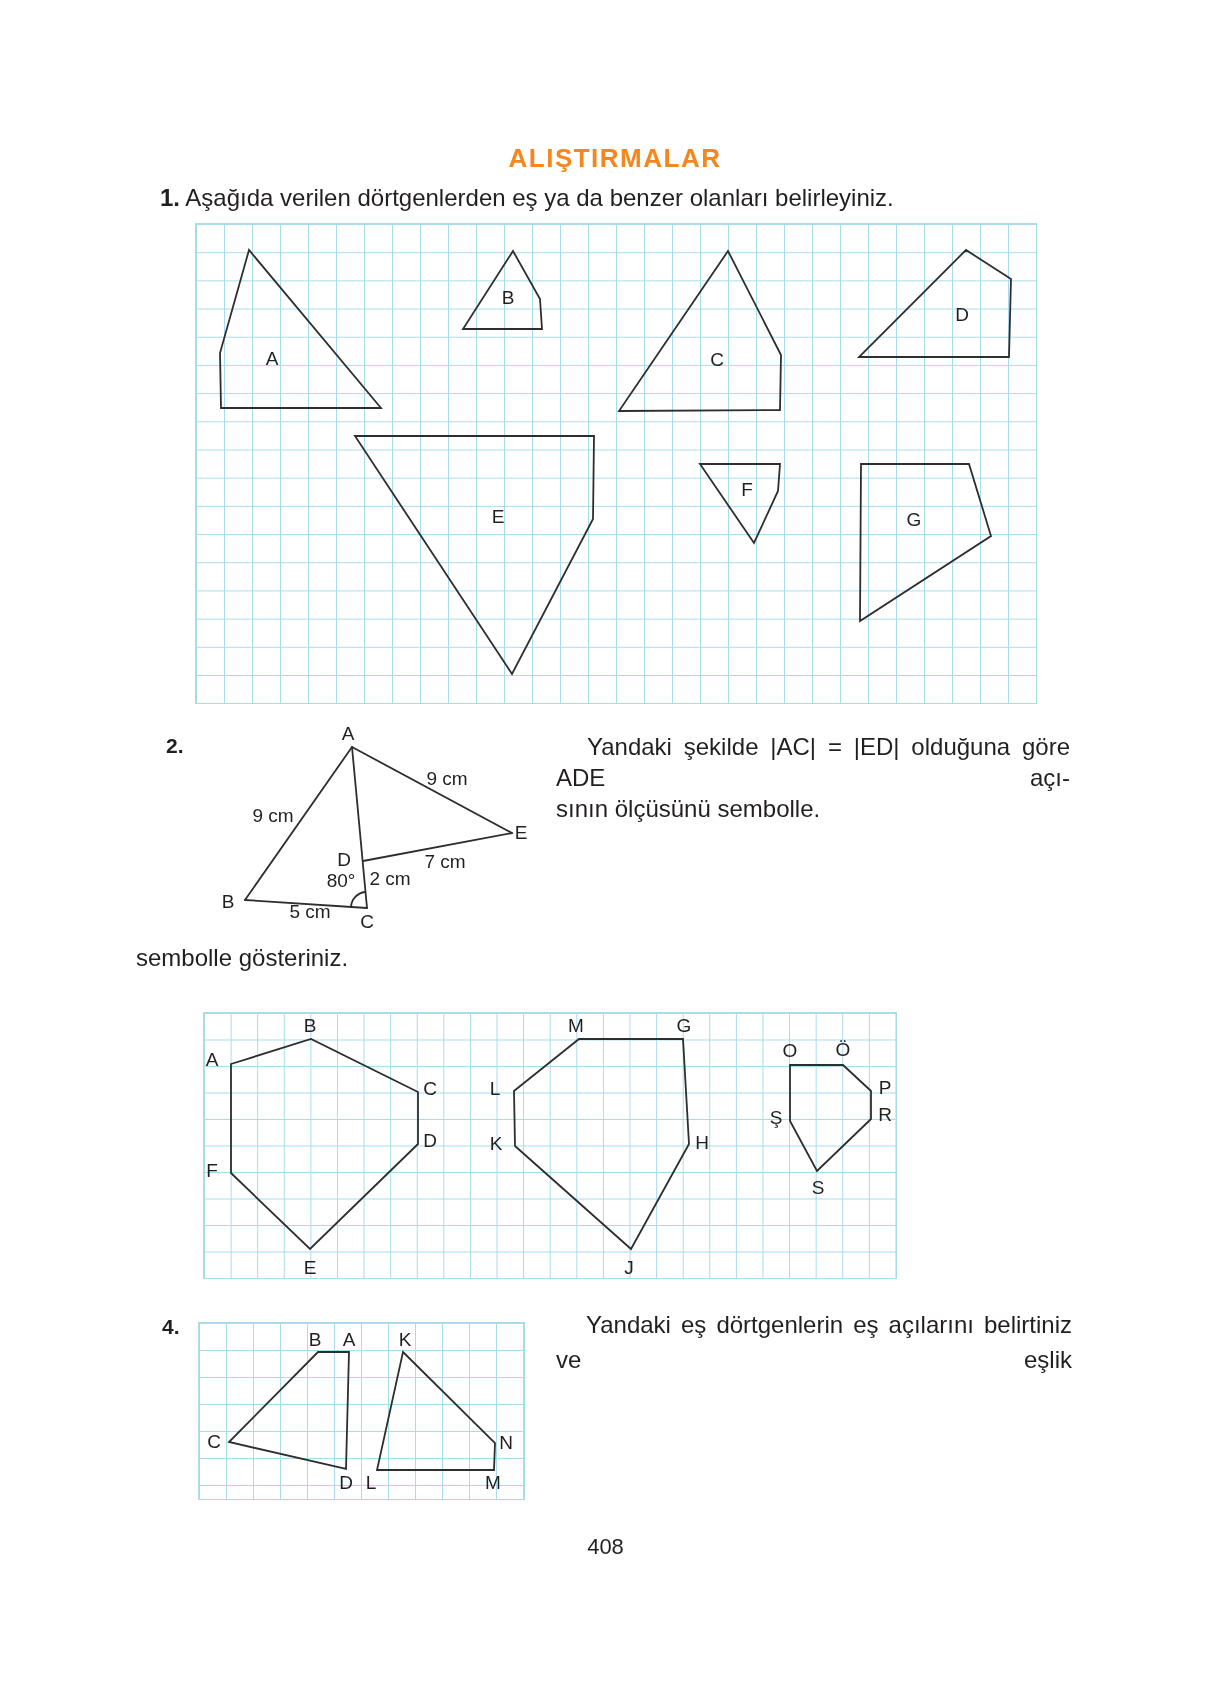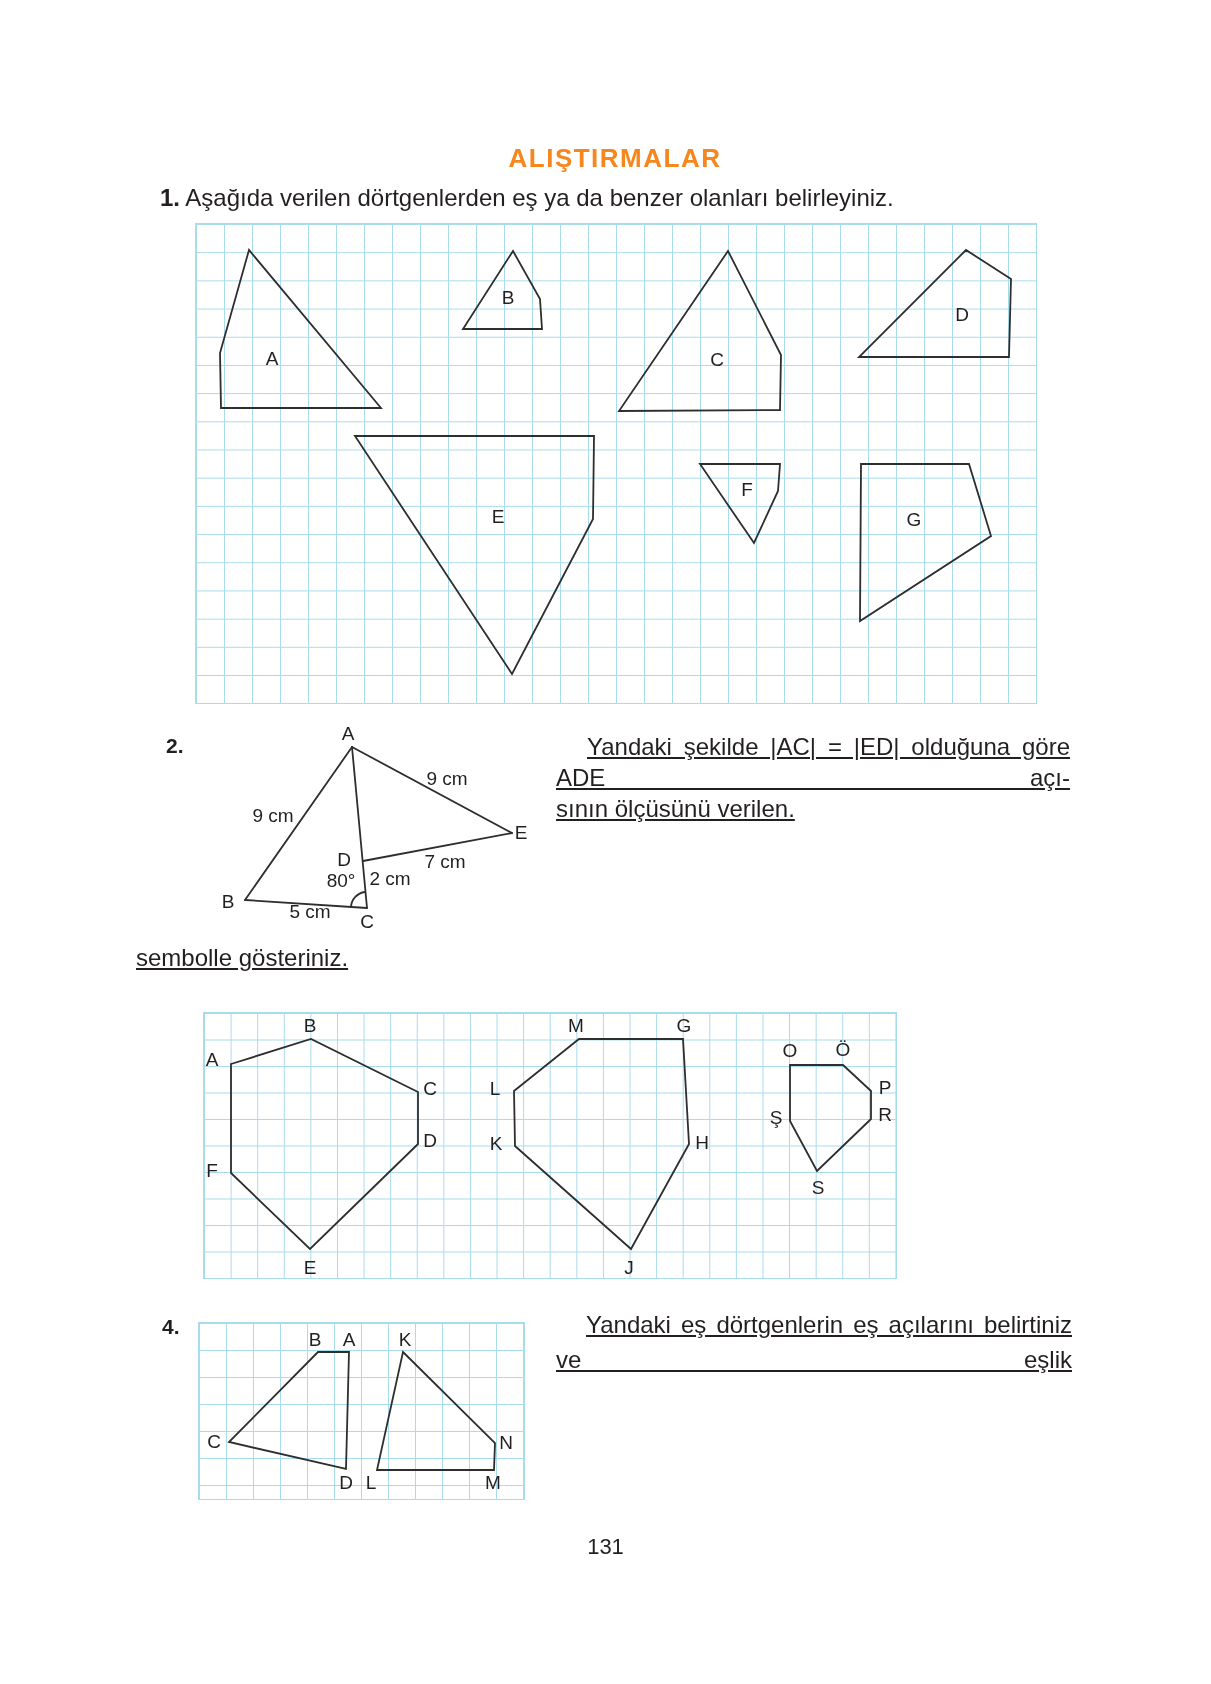--- a/index.html
+++ b/index.html
@@ -2,21 +2,21 @@
 <html lang="tr"><head>
 <meta charset="utf-8">
 <style>
   html,body{margin:0;padding:0;background:#ffffff;}
   .page{position:relative;width:1211px;height:1668px;background:#ffffff;overflow:hidden;
         font-family:"Liberation Sans",sans-serif;color:#231F20;}
   .title{position:absolute;left:150px;top:143px;width:930px;text-align:center;
          font-size:26px;font-weight:bold;letter-spacing:1.5px;color:#F6871F;}
   .para{position:absolute;font-size:24px;color:#231F20;}
   .num{font-weight:bold;}
-  .line{display:block;text-decoration:underline;}
+  .line{display:block;}
   .fill{text-align:justify;text-align-last:justify;}
   .grid{position:absolute;border:1px solid #A8DBEB;
         background-image:linear-gradient(to right,#A8DBEB 1px,transparent 1px),
                          linear-gradient(to bottom,#A8DBEB 1px,transparent 1px);}
   .figsvg{position:absolute;left:0;top:0;}
   .shape{fill:none;stroke:#2E2E2E;stroke-width:1.8;stroke-linejoin:miter;stroke-linecap:round;}
   .flabel{fill:#231F20;font-size:19px;text-anchor:middle;font-family:"Liberation Sans",sans-serif;}
   .pagenum{position:absolute;left:0;top:1534px;width:1211px;text-align:center;font-size:22px;}
   .exnum{position:absolute;font-size:21px;font-weight:bold;}
 </style>
@@ -68,21 +68,21 @@
       <text x="63" y="102" class="flabel">9 cm</text>
       <text x="237" y="65" class="flabel">9 cm</text>
       <text x="235" y="148" class="flabel">7 cm</text>
       <text x="180" y="165" class="flabel">2 cm</text>
       <text x="131" y="167" class="flabel">80°</text>
       <text x="100" y="198" class="flabel">5 cm</text>
     </svg>
 
   <div class="para" style="left:556px;top:731px;width:514px;line-height:31px;">
     <span class="line fill" style="text-indent:31px;">Yandaki şekilde |AC| = |ED| olduğuna göre ADE açı-</span>
-    <span class="line">sının ölçüsünü verilen.</span>
+    <span class="line">sının ölçüsünü sembolle.</span>
   </div>
 
   <div class="para" style="left:136px;top:941px;width:943px;line-height:34px;">
     <span class="line">sembolle gösteriniz.</span>
   </div>
 
   <div class="grid" style="left:203px;top:1012px;width:692px;height:265px;background-size:26.6px 26.5px;">
     <svg class="figsvg" viewBox="0 0 692 265" width="692" height="265">
         <polygon points="27,51 107,26 214,79 214,131 106,236 27,160" class="shape"></polygon>
         <polygon points="375,26 479,26 485,131 427,236 311,133 310,78" class="shape"></polygon>
@@ -122,15 +122,15 @@
         <text x="172" y="166" class="flabel">L</text>
         <text x="294" y="166" class="flabel">M</text>
         <text x="307" y="126" class="flabel">N</text>
       </svg>
   </div>
 
   <div class="para" style="left:556px;top:1307px;width:516px;line-height:35px;">
     <span class="line fill" style="text-indent:30px;">Yandaki eş dörtgenlerin eş açılarını belirtiniz ve eşlik</span>
   </div>
 
-  <div class="pagenum">131</div>
+  <div class="pagenum">408</div>
 
 </div>
 
 </body></html>

